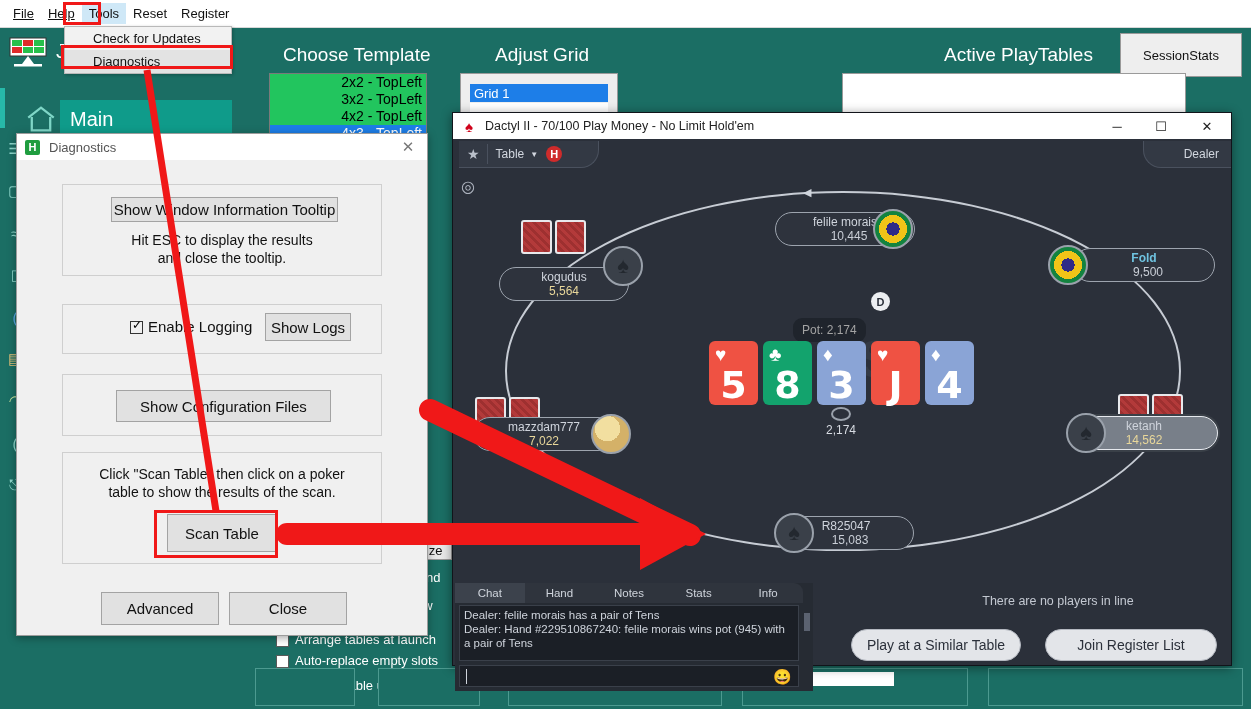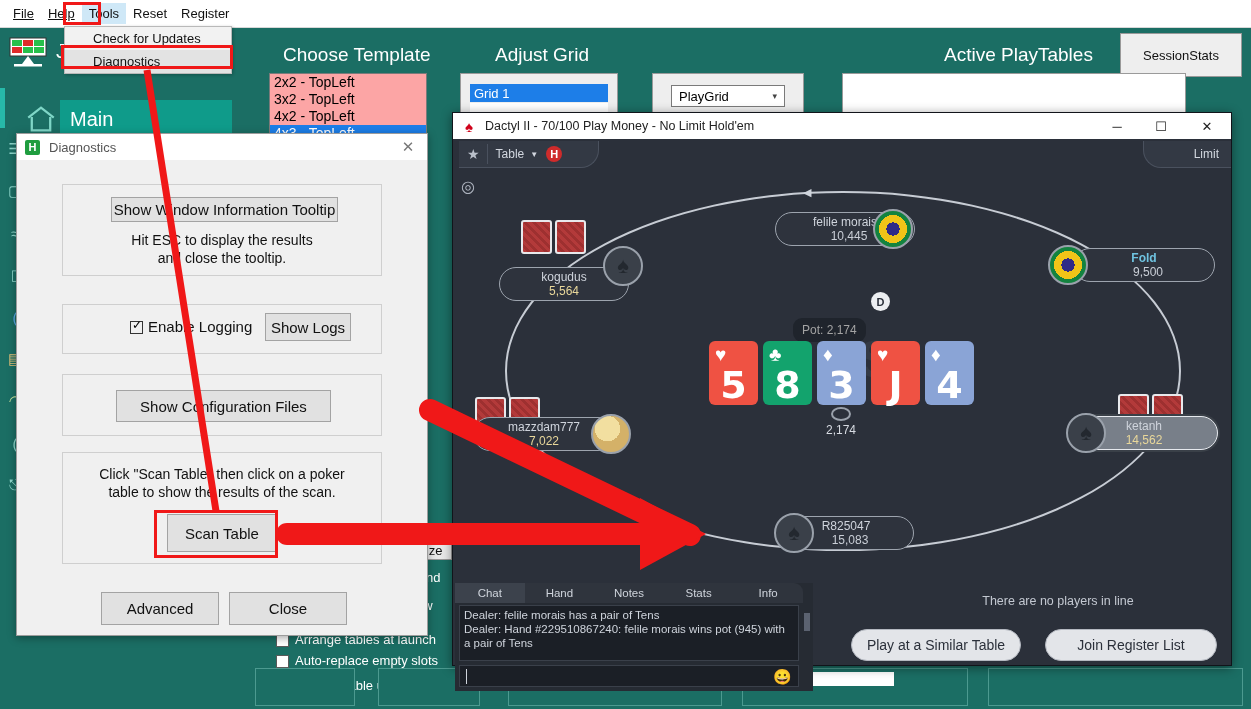--- a/index.html
+++ b/index.html
@@ -51,22 +51,22 @@
 
   #session-stats-btn {
     position:absolute; left:1120px; top:33px; width:122px; height:44px;
     background:#eee; border:1px solid #999; font-size:13px; color:#111;
     display:flex; align-items:center; justify-content:center;
   }
 
   
   #template-list {
     position:absolute; left:269px; top:73px; width:158px; height:80px;
-    background:#fca5a5; border:1px solid #7a7a7a; overflow:hidden;
-    font-size:14px; color:#000;
+    background:#22c55e; border:1px solid #7a7a7a; overflow:hidden;
+    font-size:14px; color:#000;text-align:right;
   }
   #template-list .tl-row { padding:0 4px; line-height:17px; white-space:nowrap; }
   #template-list .tl-row.sel { background:#1d7ee8; color:#fff; }
 
   
   #grid-panel {
     position:absolute; left:460px; top:73px; width:158px; height:56px;
     background:#eee; border:1px solid #9a9a9a;
   }
   #grid-name-input {
@@ -361,26 +361,20 @@
     <div class="tl-row">3x2 - TopLeft</div>
     <div class="tl-row">4x2 - TopLeft</div>
     <div class="tl-row sel">4x3 - TopLeft</div>
   </div>
 
   <div id="grid-panel">
     <div id="grid-name-input">Grid 1</div>
     <div id="grid-name-sub"></div>
   </div>
 
-  <div id="playgrid-panel">
-    <div id="playgrid-select">
-      <span>PlayGrid</span>
-      <span class="chev">▾</span>
-    </div>
-  </div>
 
   <div id="active-tables-box"></div>
 
   <div class="opt-line" style="left:418px; top:478px; text-decoration:underline;">s</div>
   <div class="opt-line" style="left:418px; top:512px;">B</div>
   <div class="opt-box" style="left:412px; top:540px; width:40px; height:20px;">
     <span style="position:absolute; left:2px; top:2px; font-size:13px; color:#111;">mize</span>
   </div>
   <div class="opt-line" style="left:416px; top:570px;">hind</div>
   <div class="opt-line" style="left:416px; top:598px;">ow</div>
@@ -411,21 +405,21 @@
 
   <div id="pk-felt">
     <div id="pk-topbar">
       <div id="pk-tabpill">
         <span id="pk-star">★</span>
         <span id="pk-divider"></span>
         <span id="pk-table-label">Table</span>
         <span id="pk-table-chev">▼</span>
         <span id="pk-hbadge">H</span>
       </div>
-      <div id="pk-lobby-pill">Limit</div>
+      <div id="pk-lobby-pill">Dealer</div>
     </div>
 
     <div id="pk-target-icon">◎</div>
 
     <div id="felt-ellipse"></div>
     <div id="felt-watermark">S</div>
 
     <div class="seat" style="left:322px; top:73px; width:140px;">
       <span class="nm">felile morais</span>
       <span class="st grey">10,445</span>

